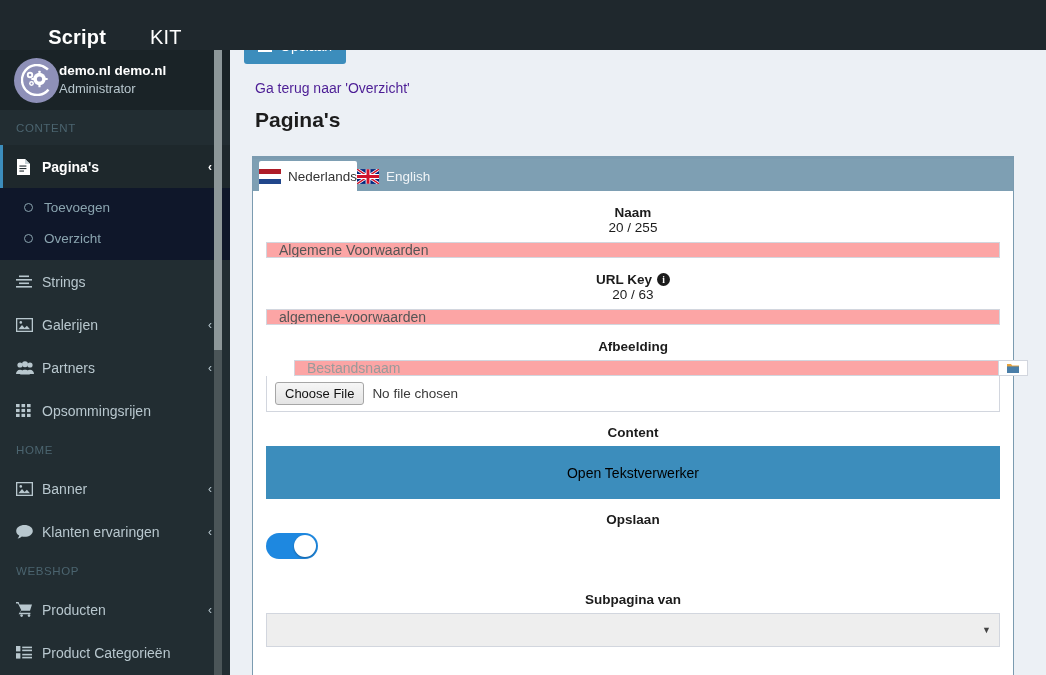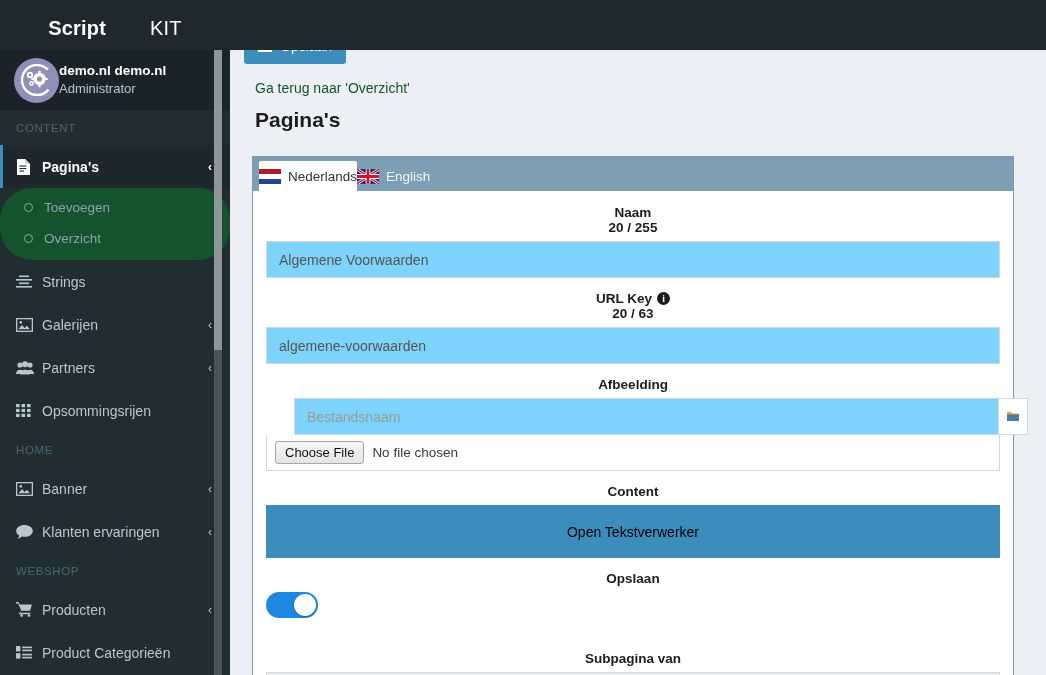--- a/index.html
+++ b/index.html
@@ -12,21 +12,21 @@
     background: #ecf0f5;
   }
   
   #header {
     position: absolute; top: 0; left: 0;
     width: 1046px; height: 50px;
     background: #1f282d;
     z-index: 30;
   }
   #logo-area {
-    position: absolute; left: 0; top: 3px;
+    position: absolute; left: 0; top: 12px;
     width: 230px; height: 50px;
     display: flex; align-items: center; justify-content: center;
     color: #ffffff;
     font-size: 20px;
     letter-spacing: .2px;
     gap: 44px;
   }
   #logo-area .lg-bold { font-weight: bold; }
   #logo-area .lg-light { font-weight: normal; }
 
@@ -96,21 +96,21 @@
     padding-right: 6px;
   }
   .sb-item.active {
     background: #1e282c;
     color: #ffffff;
     font-weight: bold;
     border-left: 3px solid #3c8dbc;
     padding-left: 13px;
   }
   .sb-item.active .ico, .sb-item.active .arr { color: #ffffff; }
-  .sb-sub { background: #14532d; padding: 4px 0 6px 0; border-radius: 32px; }
+  .sb-sub { background: #0f172a; padding: 4px 0 6px 0; }
   .sb-sub-item {
     display: flex; align-items: center;
     height: 31px;
     padding-left: 24px;
     color: #8aa4af;
     font-size: 13.5px;
   }
   .sb-sub-item .dot {
     width: 20px; flex: 0 0 20px;
     display: inline-flex; align-items: center;
@@ -136,21 +136,21 @@
     height: 36px;
     padding: 0 14px;
     font-size: 14px;
     display: flex; align-items: center; gap: 8px;
     cursor: pointer;
     z-index: 40;
     font-family: "Liberation Sans", sans-serif;
   }
   #back-link {
     position: absolute; left: 25px; top: 30px;
-    color: #14532d;
+    color: #4c1d95;
     font-size: 14px;
     text-decoration: none;
   }
   #page-title {
     position: absolute; left: 25px; top: 58px;
     font-size: 21px; font-weight: bold; color: #1c1c1c;
   }
   #panel {
     position: absolute; left: 22px; top: 106px;
     width: 762px;
@@ -187,35 +187,35 @@
   .fld { margin-bottom: 13px; }
   .fld-head {
     display: flex; justify-content: space-between; align-items: center;
     margin-bottom: 6px;
     flex-direction: column;
   }
   .fld-label {
     font-size: 13.5px; font-weight: bold; color: #1c1c1c;
     display: flex; align-items: center; gap: 5px;
   }
-  .fld-counter { font-size: 13.5px; font-weight: bold; color: #1c1c1c; }
+  .fld-counter { font-size: 13.5px; font-weight: normal; color: #1c1c1c; }
   .info-i {
     width: 13px; height: 13px; border-radius: 50%;
     background: #1c1c1c; color: #ffffff;
     font-size: 9.5px; font-weight: bold;
     display: inline-flex; align-items: center; justify-content: center;
     font-family: "Liberation Serif", serif;
   }
   .inp {
-    width: 100%; height: 37px;
+    width: 100%; height: 16px;
     border: 1px solid #d2d6de;
     padding: 0 12px;
     font-size: 14px;
     color: #555555;
-    background: #7dd3fc;
+    background: #fca5a5;
     font-family: "Liberation Sans", sans-serif;
     border-radius: 0;
   }
   .inp::placeholder { color: #9a9a9a; }
   .input-group { display: flex; width: 100%; margin-left: 28px; }
   .input-group .inp { border-right: none; }
   .ig-addon {
     width: 30px; flex: 0 0 30px;
     border: 1px solid #d2d6de;
     background: #ffffff;

